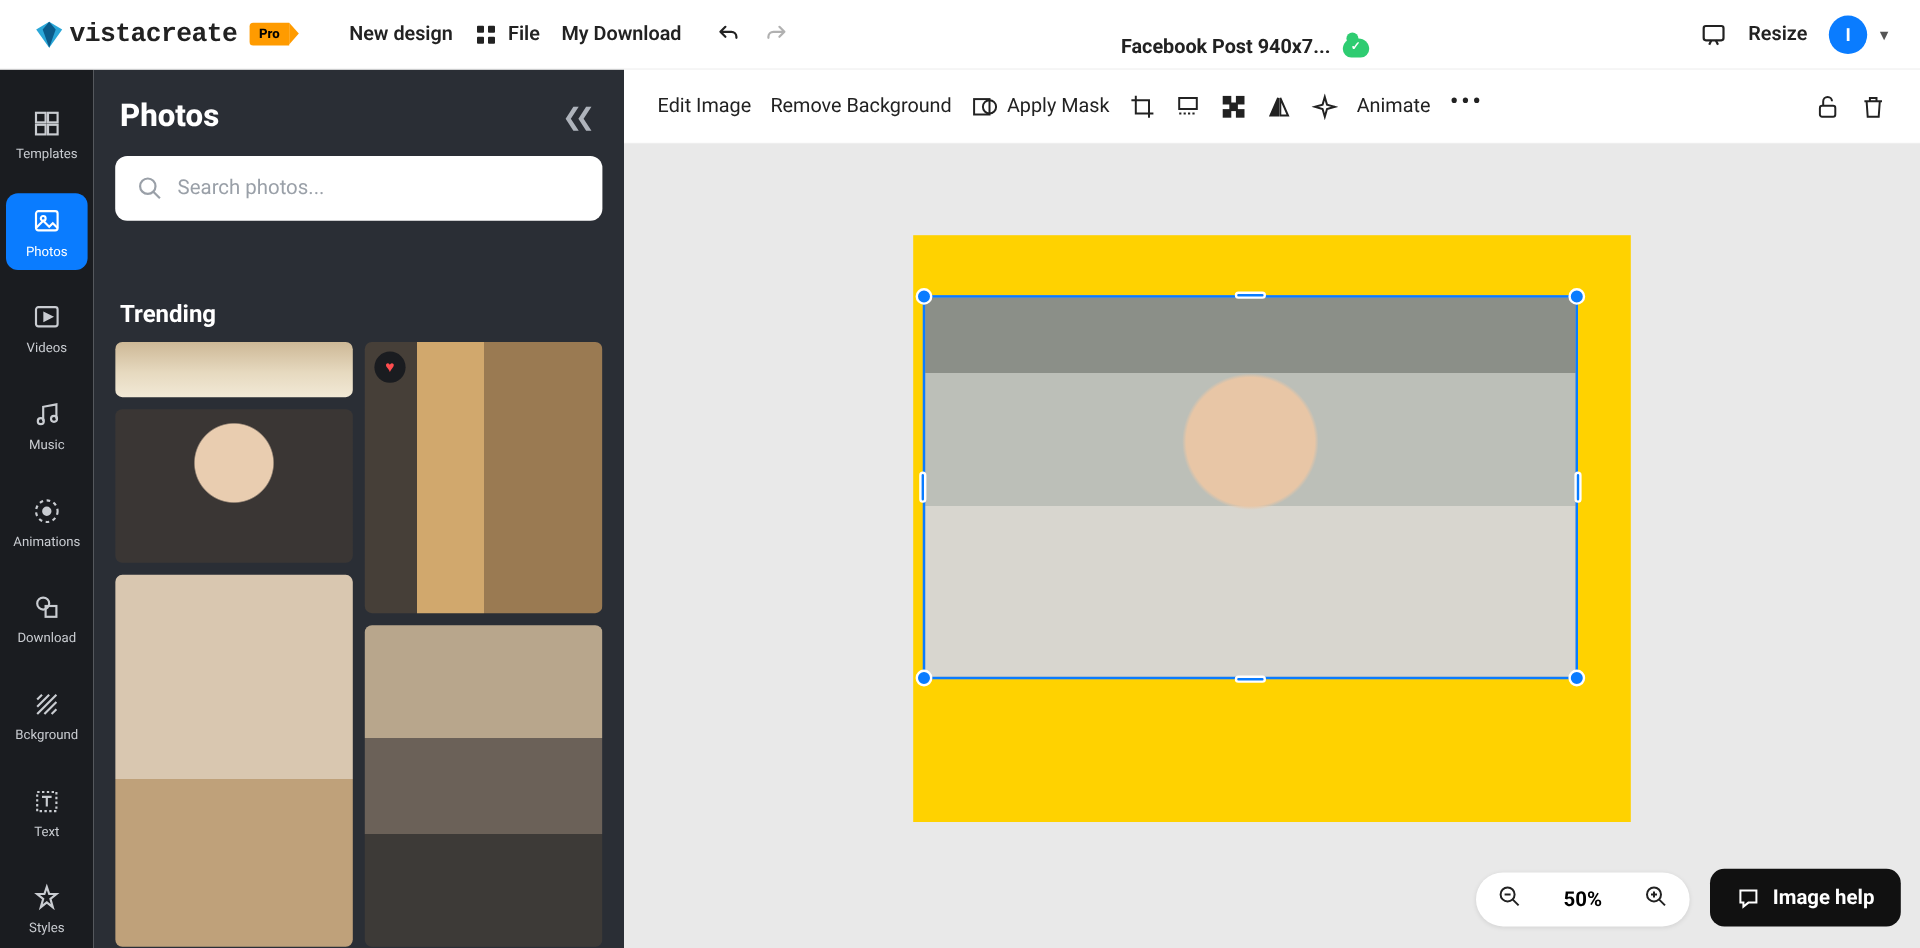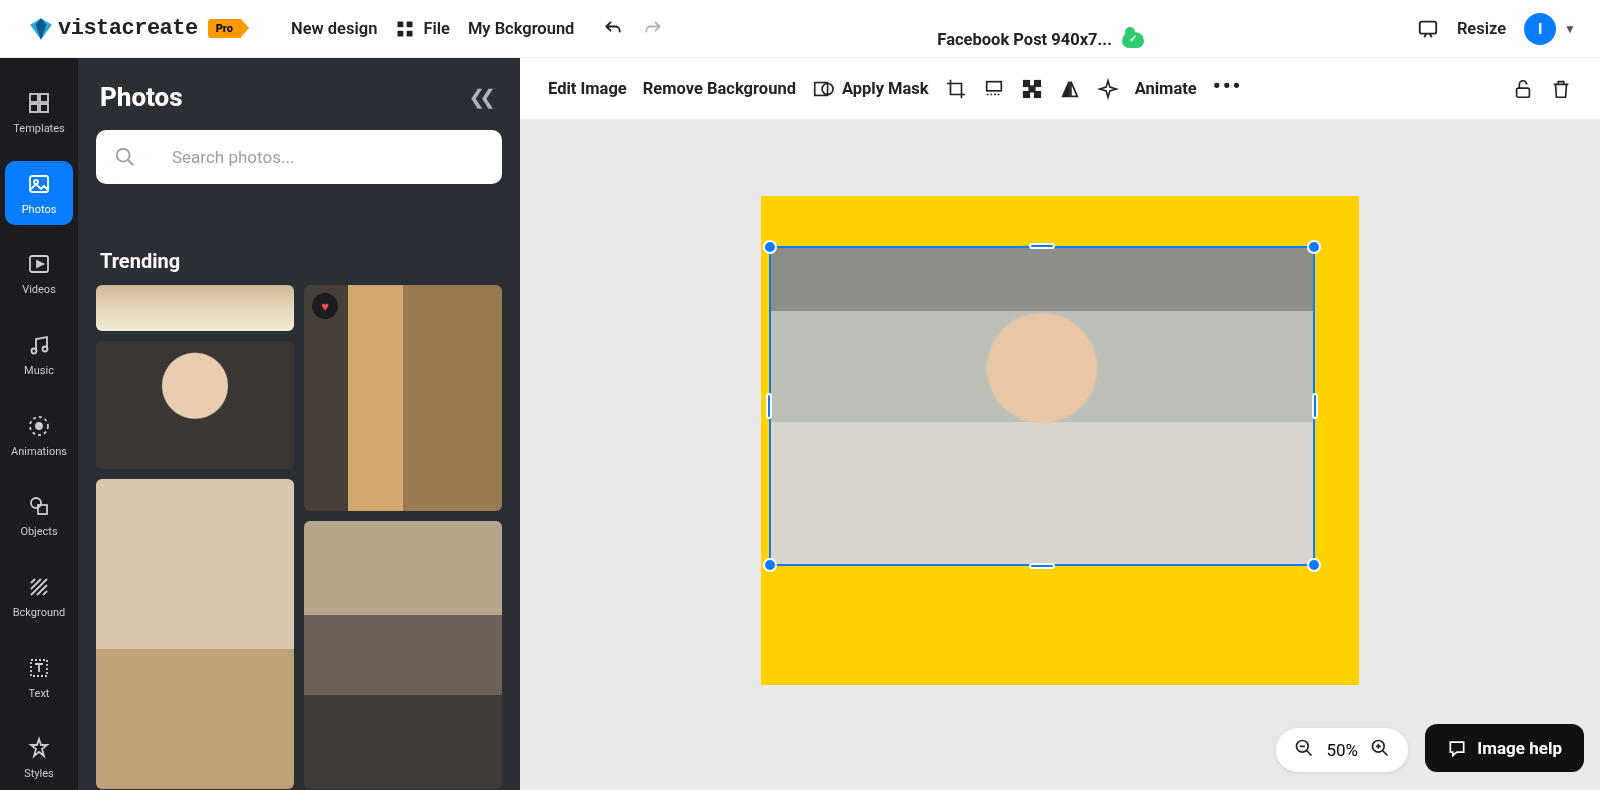--- a/index.html
+++ b/index.html
@@ -95,21 +95,21 @@
   }
   .panel-head { display:flex; align-items:center; justify-content:space-between; padding: 0 4px 18px 4px;}
   .panel-title { font-size:26px; font-weight:800; }
   .collapse-icon { font-size:20px; color:#aeb3bb; cursor:pointer; letter-spacing:-6px; padding-right:8px;}
   .search-wrap {
     background:#fff; border-radius:10px; height:54px;
     display:flex; align-items:center; gap:12px; padding:0 18px;
     margin-bottom: 22px;
   }
   .search-wrap input {
-    border:none; outline:none; font-size:17px; flex:1; color:#333;margin-left:24px;
+    border:none; outline:none; font-size:17px; flex:1; color:#333;
   }
   .search-wrap input::placeholder { color:#9aa0a8; }
   .section-label { font-size:20px; font-weight:700; padding: 0 4px 12px 4px; margin-top: 43px; }
   .gallery { display:flex; gap:10px; overflow:hidden; flex:1;}
   .col { flex:1; display:flex; flex-direction:column; gap:10px; }
   .thumb { width:100%; border-radius:6px; background:#555 center/cover; position:relative; overflow:hidden;}
   .heart {
     position:absolute; top:8px; left:8px; width:26px; height:26px; border-radius:50%;
     background:#1a1c20; display:flex; align-items:center; justify-content:center;
     color:#ff4d4f; font-size:13px;
@@ -120,21 +120,21 @@
   .ph2 { background: radial-gradient(circle at 50% 35%, #e9cdb0 0 25%, #3a3634 26% 100%); }
   .ph3 { background: linear-gradient(90deg,#463f38 0 22%,#d1a86d 22% 50%,#9a7a52 50% 100%); }
   .ph4 { background: linear-gradient(180deg,#d9c7b0 0 55%, #bfa17a 55% 100%); }
   .ph5 { background: linear-gradient(180deg,#b8a68c 0 35%, #6b6158 35% 65%, #3d3a37 65% 100%); }
 
   
   .canvas-area { flex:1; display:flex; flex-direction:column; background:#e9e9e9; position:relative; }
   .toolbar {
     height:62px; background:#fff; border-bottom:1px solid #eee;
     display:flex; align-items:center; gap:16px; padding: 0 28px;
-    font-size:16.5px; font-weight:700; color:#222;
+    font-size:16.5px; font-weight:400; color:#222;
   }
   .toolbar .grow { flex:1; }
   .tbtn { display:flex; align-items:center; gap:8px; cursor:pointer; }
   .ticon { width:22px; height:22px; display:flex; align-items:center; justify-content:center; }
   .ticon svg { stroke:#222; fill:none; stroke-width:1.8; }
 
   .stage { flex:1; position:relative; display:flex; align-items:center; justify-content:center; }
   .artboard {
     width:598px; height:489px; background:#ffd200; position:relative; margin-top:-30px;
   }
@@ -160,22 +160,22 @@
 
   .pages-badge {
     position:absolute; left:16px; bottom:18px;
     background:#fff; border-radius:10px; padding:14px 20px;
     font-size:17px; font-weight:700; color:#222;
     box-shadow:0 1px 4px rgba(0,0,0,.1);
   }
   .zoom-badge {
     position:absolute; right:192px; bottom:18px;
     background:#fff; border-radius:26px; padding:10px 18px;
-    display:flex; align-items:center; gap:12px;
-    font-size:17px; font-weight:400;
+    display:flex; align-items:center; gap:35px;
+    font-size:17px; font-weight:700;
     box-shadow:0 1px 4px rgba(0,0,0,.1);
   }
   .help-badge {
     position:absolute; right:16px; bottom:18px;
     background:#111; color:#fff; border-radius:12px; padding:14px 22px;
     display:flex; align-items:center; gap:10px;
     font-size:17px; font-weight:700;
   }
 
   .dots { font-size:22px; letter-spacing:2px; line-height:0; position:relative; top:-3px;}
@@ -202,21 +202,21 @@
     <svg width="20" height="20" viewBox="0 0 24 24">
         <rect x="3" y="3" width="7" height="7" rx="1" fill="#222"></rect>
         <rect x="14" y="3" width="7" height="7" rx="1" fill="#222"></rect>
         <rect x="3" y="14" width="7" height="7" rx="1" fill="#222"></rect>
         <rect x="14" y="14" width="7" height="7" rx="1" fill="#222"></rect>
       </svg>
     <span>File</span>
   </div>
 
   <div class="hbtn">
-    <span>My Bckground</span>
+    <span>My Download</span>
   </div>
 
   <div class="hbtn" style="margin-left:10px;">
     <svg width="22" height="20" viewBox="0 0 24 24">
         <path d="M9 14 L4 9 L9 4 M4 9 H15 a5 5 0 0 1 5 5 v1" stroke="#222" stroke-width="2.2" fill="none" stroke-linecap="round" stroke-linejoin="round"></path>
       </svg>
   </div>
   <div class="hbtn" style="opacity:.35;">
     <svg width="22" height="20" viewBox="0 0 24 24">
         <path d="M15 14 L20 9 L15 4 M20 9 H9 a5 5 0 0 0 -5 5 v1" stroke="#222" stroke-width="2.2" fill="none" stroke-linecap="round" stroke-linejoin="round"></path>
@@ -299,21 +299,21 @@
         </span>
       <span>Animations</span>
     </div>
     <div class="rail-item">
       <span class="rail-icon">
           <svg viewBox="0 0 24 24" width="24" height="24">
             <circle cx="9" cy="9" r="5"></circle>
             <rect x="11" y="11" width="9" height="9"></rect>
           </svg>
         </span>
-      <span>Objects</span>
+      <span>Download</span>
     </div>
     <div class="rail-item">
       <span class="rail-icon">
           <svg viewBox="0 0 24 24" width="24" height="24">
             <path d="M4 20 L20 4 M4 14 L14 4 M4 8 L8 4 M10 20 L20 10 M16 20 L20 16"></path>
           </svg>
         </span>
       <span>Bckground</span>
     </div>
     <div class="rail-item">

